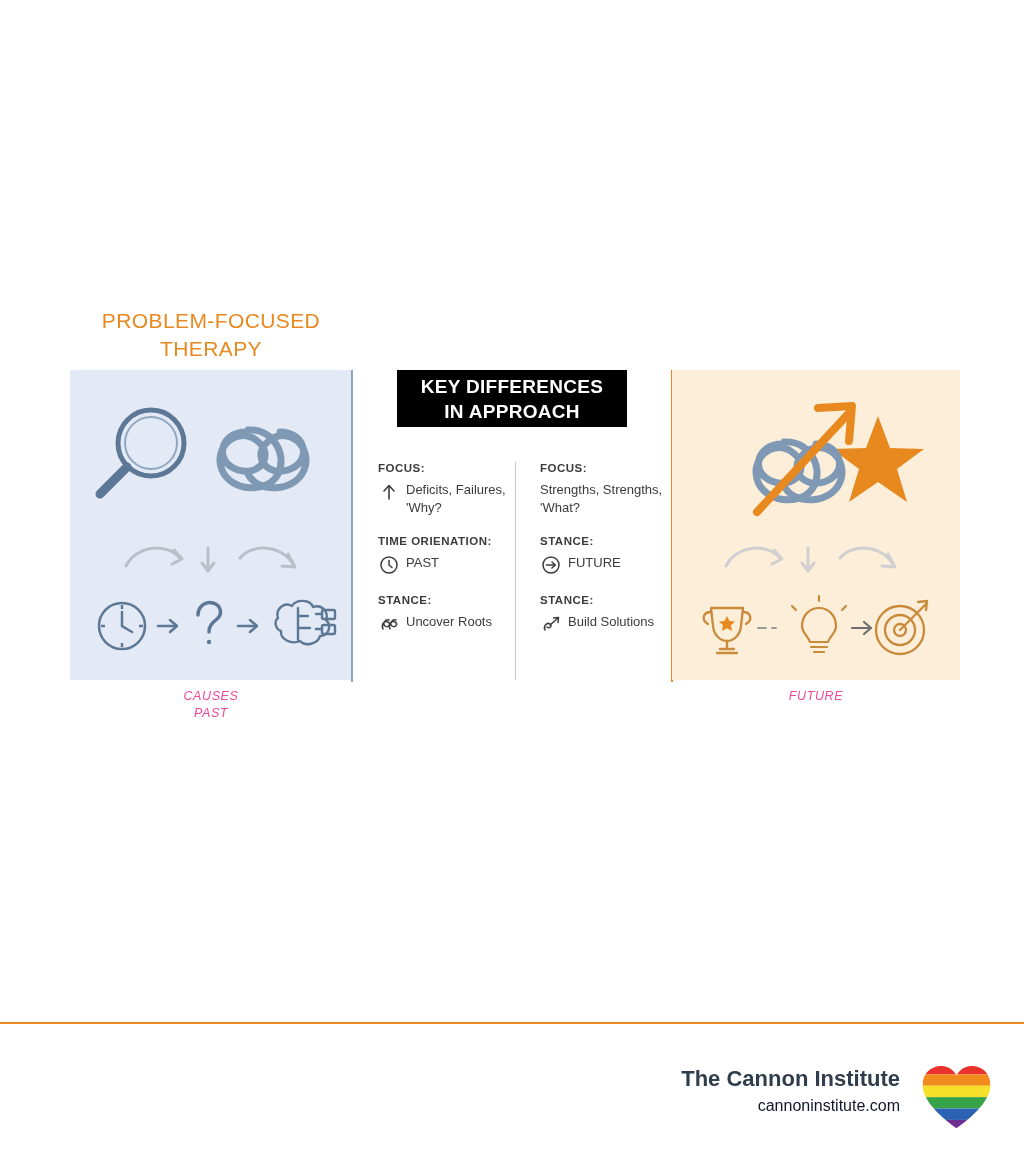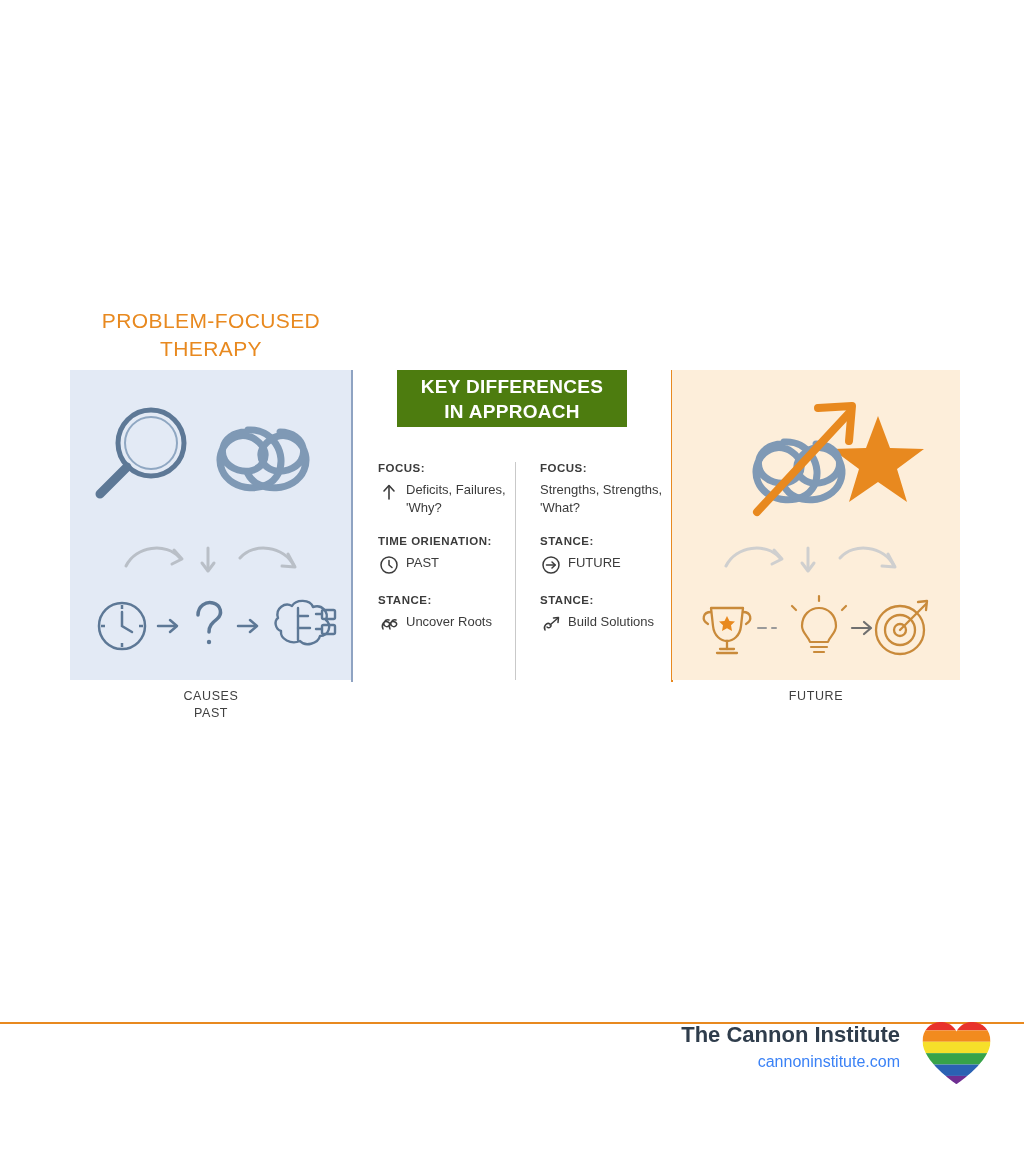--- a/index.html
+++ b/index.html
@@ -62,41 +62,42 @@
     background: #fdeeda;
   }
 
   .panel-caption {
     position: absolute;
     top: 688px;
     text-align: center;
     font-size: 12.5px;
     line-height: 17px;
     letter-spacing: 0.6px;
-    color: #404040;
+    color: #ec4899;
+    font-style: italic;
   }
   #left-caption { left: 70px; width: 282px; }
   #right-caption { left: 672px; width: 288px; }
 
   
   .divider {
     position: absolute;
     width: 2px;
     background: #8fa3c2;
   }
   #divider-left { left: 351px; top: 370px; height: 312px; }
   #divider-right { left: 671px; top: 370px; height: 312px; background: #e8891f; }
 
   #center-banner {
     position: absolute;
     left: 397px;
     top: 370px;
     width: 230px;
     height: 57px;
-    background: #4d7c0f;
+    background: #000000;
     color: #ffffff;
     font-weight: bold;
     font-size: 19px;
     line-height: 25px;
     letter-spacing: 0.3px;
     text-align: center;
     display: flex;
     align-items: center;
     justify-content: center;
   }
@@ -155,39 +156,39 @@
     position: absolute;
     left: 0;
     top: 1022px;
     width: 1024px;
     height: 2px;
     background: #e8891f;
   }
   #footer {
     position: absolute;
     left: 0;
-    top: 980px;
+    top: 1024px;
     width: 1024px;
     height: 130px;
   }
   #brand-name {
     position: absolute;
     right: 124px;
     top: 42px;
     font-size: 22px;
     font-weight: bold;
     color: #2f3d4c;
     text-align: right;
   }
   #brand-url {
     position: absolute;
     right: 124px;
     top: 73px;
     font-size: 16px;
-    color: #3b82f6;
+    color: #0f172a;
     text-align: right;
   }
   #brand-heart {
     position: absolute;
     right: 30px;
     top: 39px;
     width: 75px;
     height: 68px;
   }
 

